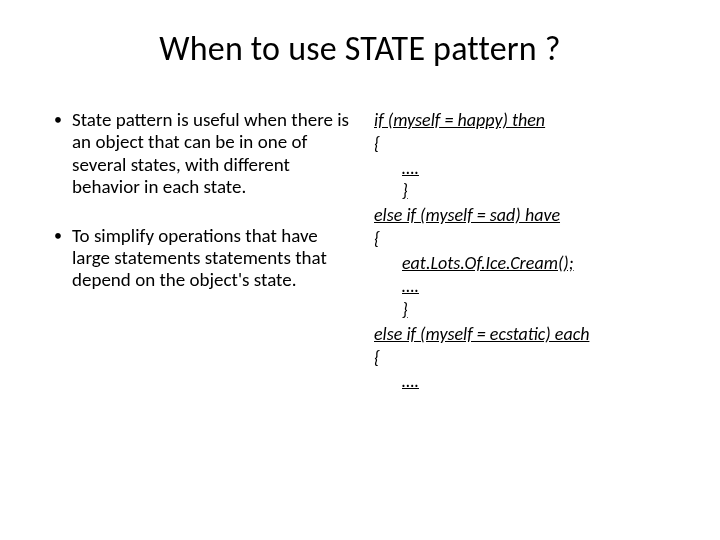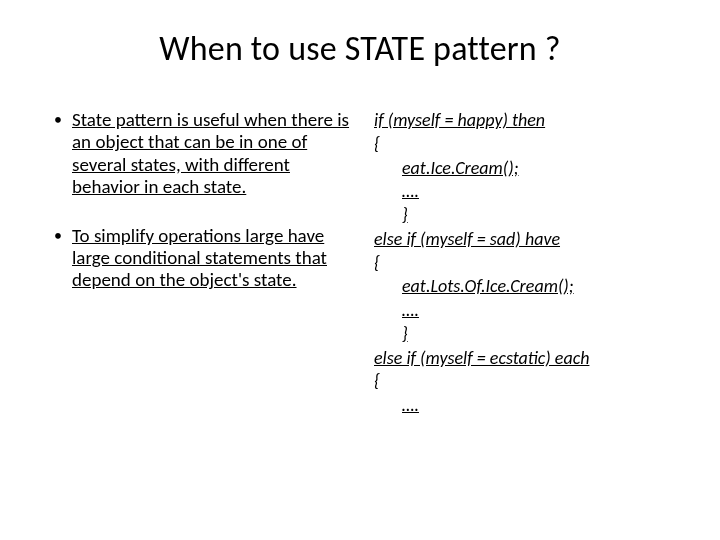--- a/index.html
+++ b/index.html
@@ -42,21 +42,20 @@
   }
   .bullet-dot {
     width: 18px;
     flex-shrink: 0;
     font-size: 16px;
     line-height: 1.3;
     padding-top: 1px;
   }
   .bullet-text {
     flex: 1;
-    text-decoration: underline;
   }
   .right-col {
     flex: 1;
     font-style: italic;
     font-size: 18px;
     line-height: 1.32;
     color: #000;
     padding-left: 4px;
     text-decoration: underline;
   }
@@ -73,28 +72,27 @@
 
   <div class="content">
 
     <div class="left-col">
       <div class="bullet-item">
         <div class="bullet-dot">•</div>
         <div class="bullet-text">State pattern is useful when there is an object that can be in one of several states, with different behavior in each state.</div>
       </div>
       <div class="bullet-item">
         <div class="bullet-dot">•</div>
-        <div class="bullet-text">To simplify operations large have large conditional statements that depend on the object's state.</div>
+        <div class="bullet-text">To simplify operations that have large statements statements that depend on the object's state.</div>
       </div>
     </div>
 
     <div class="right-col">
       <div class="code-line">if (myself = happy) then</div>
       <div class="code-line">{</div>
-      <div class="code-line indent1">eat.Ice.Cream();</div>
       <div class="code-line indent1">….</div>
       <div class="code-line indent1">}</div>
       <div class="code-line">else if (myself = sad) have</div>
       <div class="code-line">{</div>
       <div class="code-line indent1">eat.Lots.Of.Ice.Cream();</div>
       <div class="code-line indent1">….</div>
       <div class="code-line indent1">}</div>
       <div class="code-line">else if (myself = ecstatic) each</div>
       <div class="code-line">{</div>
       <div class="code-line indent1">….</div>

